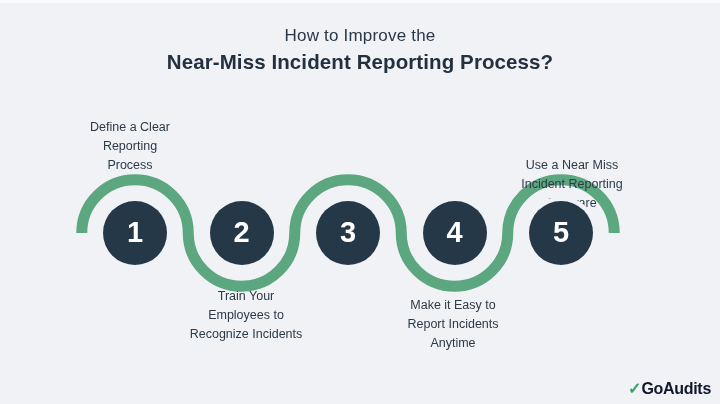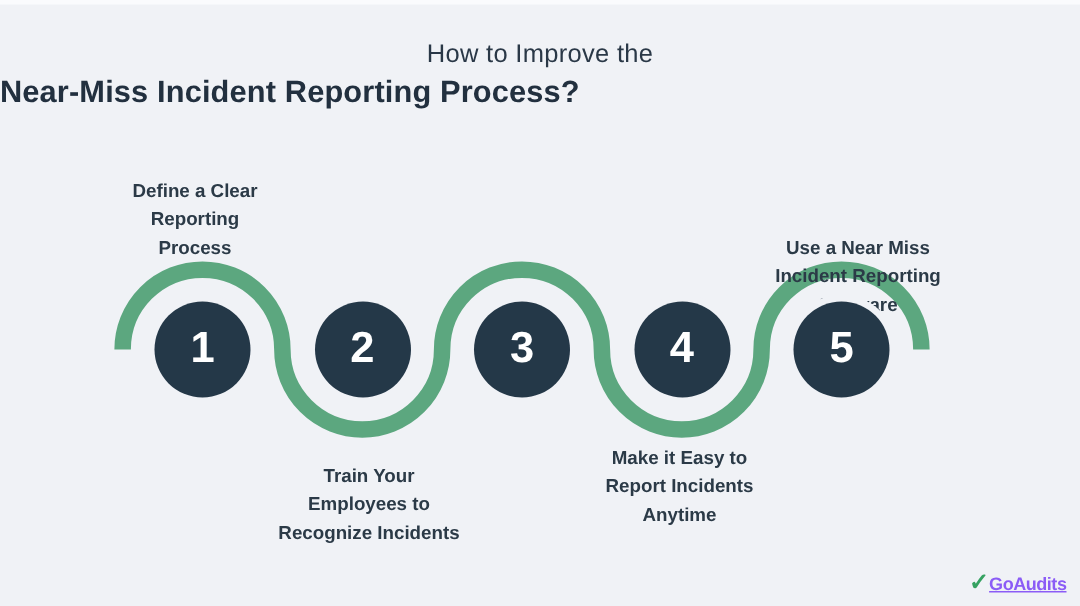--- a/index.html
+++ b/index.html
@@ -31,21 +31,21 @@
     text-align: center;
     font-size: 17px;
     font-weight: 500;
     color: #2a3847;
     letter-spacing: 0.2px;
   }
   .title-line2 {
     position: absolute;
     top: 50px; left: 0;
     width: 720px;
-    text-align: left;
+    text-align: center;
     font-size: 20.5px;
     font-weight: 800;
     color: #22303f;
     letter-spacing: 0.1px;
   }
   .wave-svg {
     position: absolute;
     left: 0; top: 0;
     width: 720px; height: 404px;
   }
@@ -64,44 +64,43 @@
     font-size: 29px;
     font-weight: 700;
     line-height: 1;
     padding-bottom: 2px;
   }
   .step-label {
     position: absolute;
     width: 170px;
     text-align: center;
     font-size: 12.5px;
-    font-weight: 700;
+    font-weight: 400;
     line-height: 1.52;
     color: #2b3a47;
     white-space: pre-line;
   }
   .logo {
     position: absolute;
     right: 9px;
     bottom: 6px;
     display: flex;
     align-items: baseline;
   }
   .logo-check {
     color: #35a261;
     font-size: 16px;
     font-weight: 900;
     margin-right: 0px;
   }
   .logo-text {
-    color: #8b5cf6;
-    font-size: 12px;
+    color: #0f172a;
+    font-size: 16px;
     font-weight: 800;
     letter-spacing: -0.3px;
-    text-decoration: underline;
   }
 </style>
 </head>
 <body>
 
 <div class="canvas">
 
   <div class="title-line1">How to Improve the</div>
   <div class="title-line2">Near-Miss Incident Reporting Process?</div>
 
@@ -110,21 +109,21 @@
              A 53.25 53.25 0 0 1 188.25 233
              A 53.25 53.25 0 0 0 294.75 233
              A 53.25 53.25 0 0 1 401.25 233
              A 53.25 53.25 0 0 0 507.75 233
              A 53.25 53.25 0 0 1 614.25 233" fill="none" stroke="#5CA77F" stroke-width="11" stroke-linecap="butt"></path>
   </svg>
 
   <div class="step-label" style="left:45px;  top:118px;">Define a Clear
 Reporting
 Process</div>
-  <div class="step-label" style="left:161px; top:308px;">Train Your
+  <div class="step-label" style="left:161px; top:287px;">Train Your
 Employees to
 Recognize Incidents</div>
   <div class="step-label" style="left:368px; top:296px;">Make it Easy to
 Report Incidents
 Anytime</div>
   <div class="step-label" style="left:487px; top:118px;margin-top:38px;">Use a Near Miss
 Incident Reporting
 Software</div>
 
   <div class="step-circle" style="left:103px;   top:201px;">

